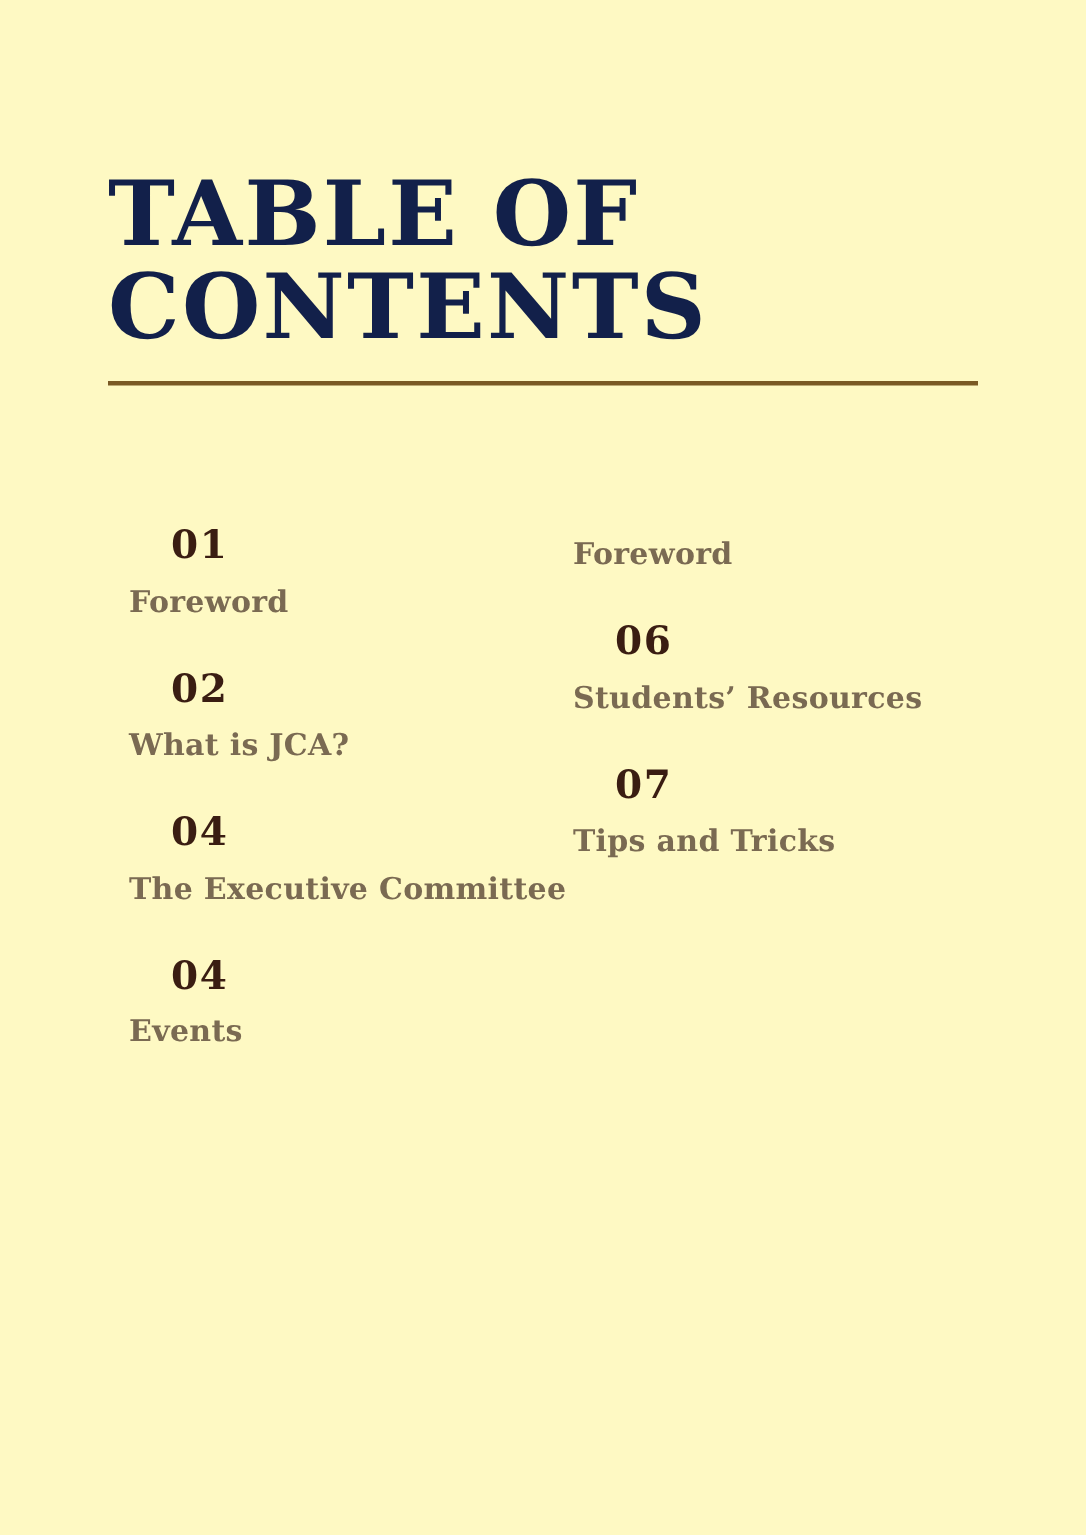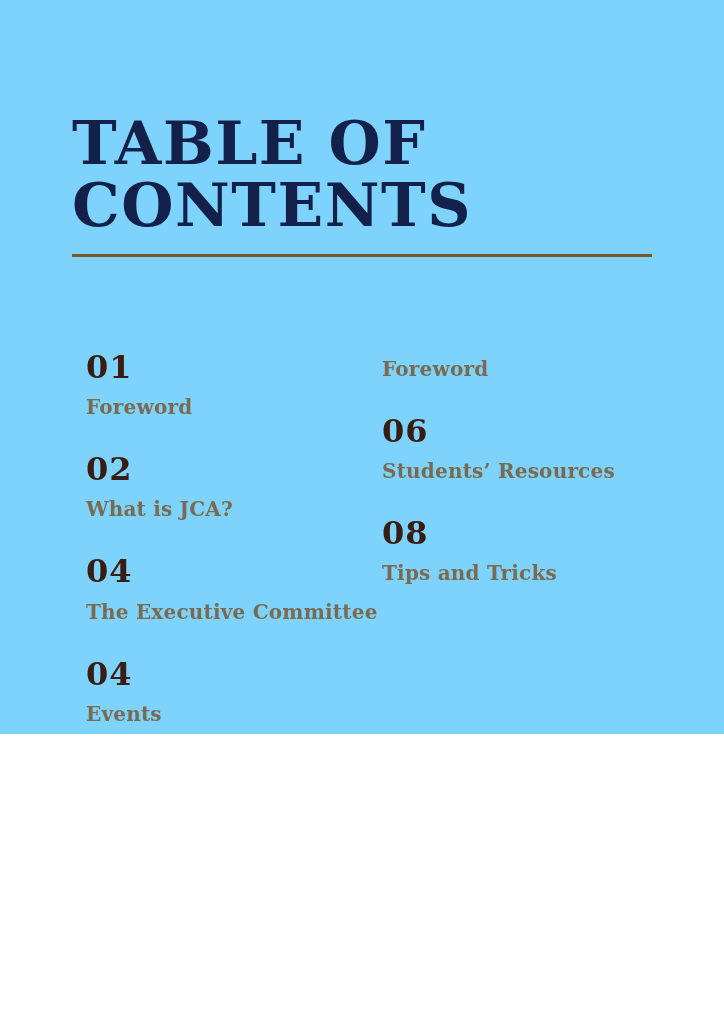--- a/index.html
+++ b/index.html
@@ -3,22 +3,22 @@
 <meta charset="utf-8">
 <style>
   html, body {
     margin: 0;
     padding: 0;
     background: #ffffff;
   }
   .page {
     position: relative;
     width: 724px;
-    height: 734px;
-    background: #7dd3fc;
+    height: 1023px;
+    background: #fef9c3;
     overflow: hidden;
     font-family: "Liberation Serif", "DejaVu Serif", serif;
   }
 
   .toc-title {
     position: absolute;
     left: 72px;
     top: 112px;
     width: 600px;
     color: #12204a;
@@ -50,23 +50,24 @@
   }
 
   .toc-entry {
     margin-bottom: 33px;
   }
 
   .toc-num {
     color: #3a1d12;
     font-family: "DejaVu Serif", "Liberation Serif", serif;
     font-weight: bold;
-    font-size: 32px;
+    font-size: 26px;
     line-height: 1.1;
     letter-spacing: 1px;
+    margin-left: 28px;
   }
 
   .toc-label {
     margin-top: 10px;
     color: #7a6a52;
     font-family: "DejaVu Serif", "Liberation Serif", serif;
     font-weight: bold;
     font-size: 20px;
     line-height: 1.2;
     letter-spacing: 0.2px;
@@ -110,19 +111,19 @@
 
     <div class="col2">
       <div class="toc-entry">
         <div class="toc-label">Foreword</div>
       </div>
       <div class="toc-entry">
         <div class="toc-num">06</div>
         <div class="toc-label">Students’ Resources</div>
       </div>
       <div class="toc-entry">
-        <div class="toc-num">08</div>
+        <div class="toc-num">07</div>
         <div class="toc-label">Tips and Tricks</div>
       </div>
     </div>
 
   </div>
 </div>
 
 </body></html>

